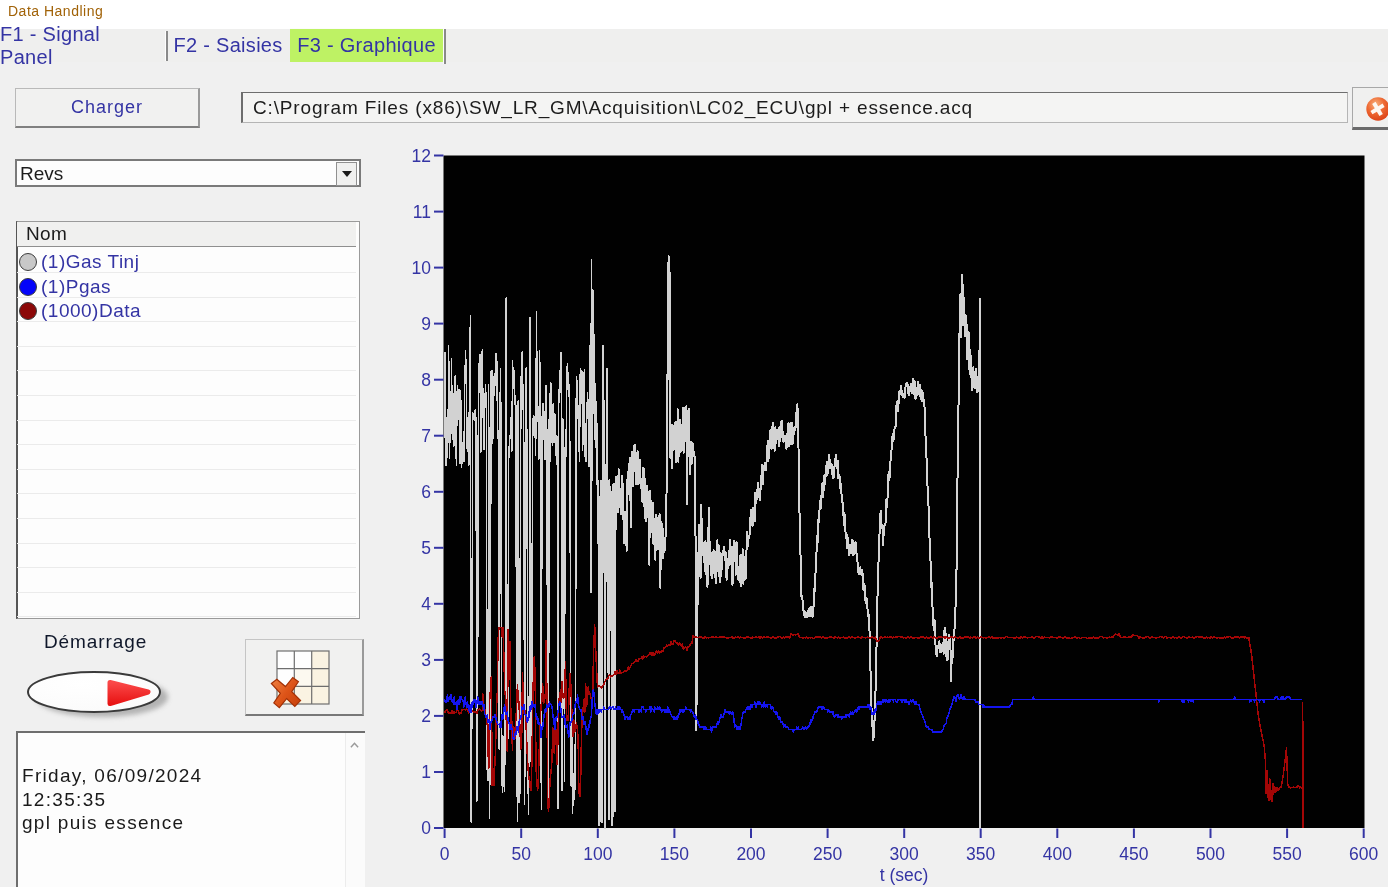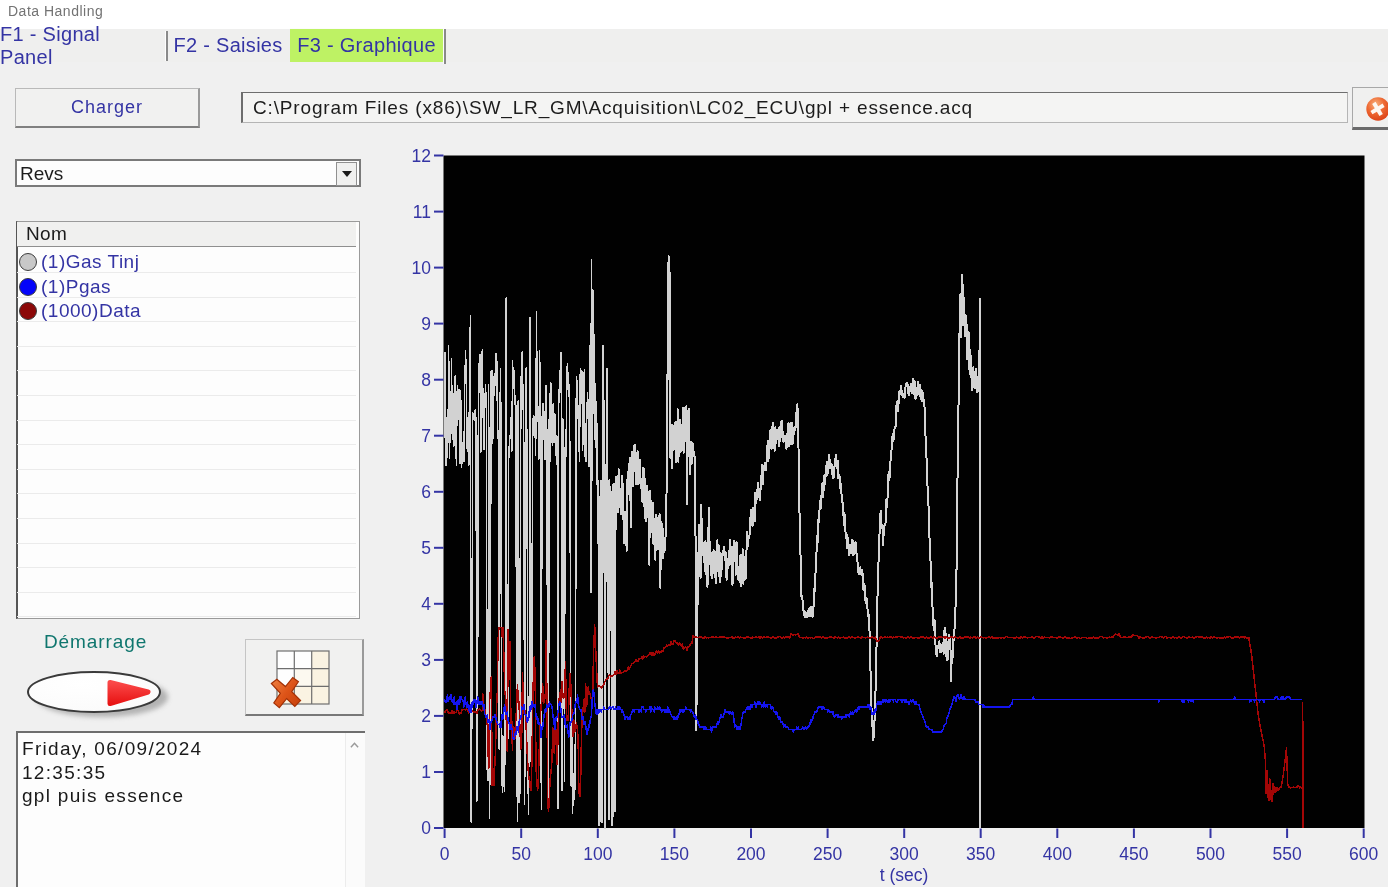--- a/index.html
+++ b/index.html
@@ -1,19 +1,19 @@
 <!DOCTYPE html>
 <html><head><meta charset="utf-8">
 <style>
 html,body{margin:0;padding:0;}
 body{width:1388px;height:887px;position:relative;overflow:hidden;
   background:#f0f0f0;font-family:"Liberation Sans",sans-serif;}
 .abs{position:absolute;}
 #topbar{left:0;top:0;width:1388px;height:29px;background:#ffffff;}
-#title{left:8px;top:3px;font-size:14px;color:#737373;letter-spacing:0.5px;}
+#title{left:8px;top:3px;font-size:14px;color:#a16207;letter-spacing:0.5px;}
 #tabstrip{left:0;top:29px;width:1388px;height:33px;background:#efefee;}
 .tab{top:30px;height:31px;font-size:20px;color:#3434a4;letter-spacing:0.3px;
   display:flex;align-items:center;justify-content:center;}
 .tabsep{top:31px;width:2px;height:30px;background:#8a8a8a;border-left:1px solid #fdfdfd;}
 #btn-charger{left:15px;top:88px;width:182px;height:37px;background:#f1f1f0;
   border:1px solid #b9b9b9;border-right:2px solid #9a9a9a;border-bottom:2px solid #808080;
   display:flex;align-items:center;justify-content:center;font-size:18px;color:#3434a4;letter-spacing:1px;}
 #pathbox{left:241px;top:92px;width:1094px;height:29px;background:#f4f4f3;
   border-top:1px solid #6e6e6e;border-left:2px solid #6e6e6e;border-bottom:1px solid #b5b5b5;border-right:1px solid #b5b5b5;
   font-size:19px;color:#1c1c1c;display:flex;align-items:center;padding-left:10px;white-space:nowrap;overflow:hidden;letter-spacing:0.85px;}
@@ -25,27 +25,27 @@
 #combo-btn{left:336px;top:162px;width:19px;height:22px;background:#f0f0ef;border:1px solid #909090;
   display:flex;align-items:center;justify-content:center;}
 #combo-arrow{width:0;height:0;border-left:5px solid transparent;border-right:5px solid transparent;border-top:6px solid #1a1a1a;}
 #listbox{left:16px;top:221px;width:341px;height:396px;background:#fdfdfd;
   border-top:1px solid #9a9a9a;border-left:2px solid #555;border-right:1px solid #9a9a9a;border-bottom:1px solid #9a9a9a;}
 #listhdr{left:17px;top:222px;width:339px;height:25px;background:#f0f0ef;
   border-bottom:1px solid #8f8f8f;font-size:19px;color:#1c1c1c;display:flex;align-items:center;padding-left:9px;box-sizing:border-box;letter-spacing:0.3px;}
 .lrow{left:17px;width:339px;height:24px;border-bottom:1px solid #ebebeb;}
 .litem{font-size:19px;color:#3434a4;letter-spacing:0.5px;position:absolute;left:24px;top:3px;}
 .ldot{position:absolute;left:2px;top:5px;width:18px;height:18px;border-radius:50%;border:1.5px solid #3c3c3c;box-sizing:border-box;}
-#demlbl{left:44px;top:631px;font-size:19px;color:#0f766e;letter-spacing:0.9px;}
+#demlbl{left:44px;top:631px;font-size:19px;color:#0f172a;letter-spacing:0.9px;}
 #ovalwrap{left:20px;top:664px;width:170px;height:66px;}
 #btn-grid{left:245px;top:639px;width:116px;height:74px;background:#f1f1f0;
   border:1px solid #c5c5c5;border-right:2px solid #9a9a9a;border-bottom:2px solid #787878;}
 #logbox{left:16px;top:731px;width:347px;height:156px;background:#fdfdfd;
   border-top:2px solid #6e6e6e;border-left:2px solid #6e6e6e;}
-.logline{position:absolute;left:4px;font-size:19px;color:#1a1a1a;white-space:nowrap;letter-spacing:1.3px;}
+.logline{position:absolute;left:4px;font-size:19px;color:#1a1a1a;white-space:nowrap;letter-spacing:1.3px;margin-top:27px;}
 #sbar{position:absolute;right:0px;top:0px;width:19px;height:154px;background:#fbfbfb;border-left:1px solid #ececec;}
 #sarrow{position:absolute;left:4px;top:8px;width:9px;height:9px;}
 #chart-svg{left:0;top:0;}
 </style></head><body>
 <div id="topbar" class="abs"></div>
 <div id="title" class="abs">Data Handling</div>
 <div id="tabstrip" class="abs"></div>
 <div class="tab abs" style="left:0px;width:140px;">F1 - Signal Panel</div>
 <div class="tabsep abs" style="left:165px;"></div>
 <div class="tab abs" style="left:168px;width:120px;">F2 - Saisies</div>

